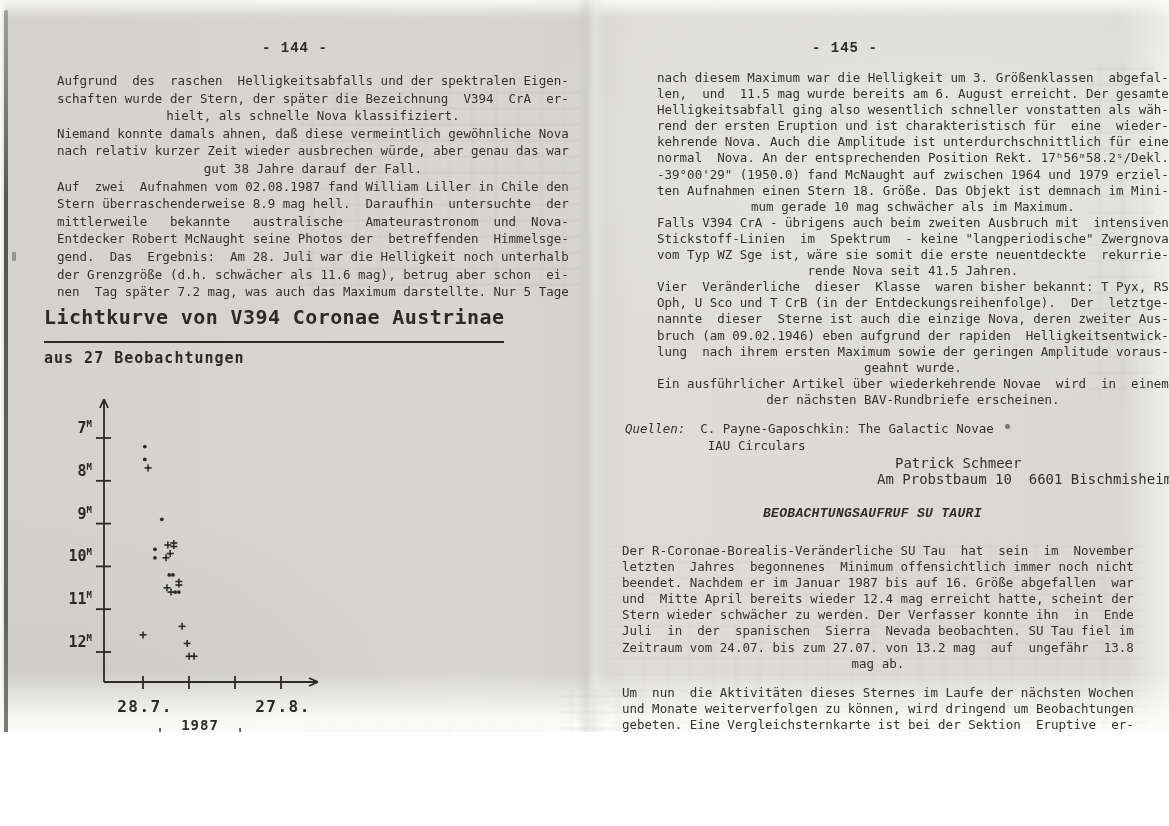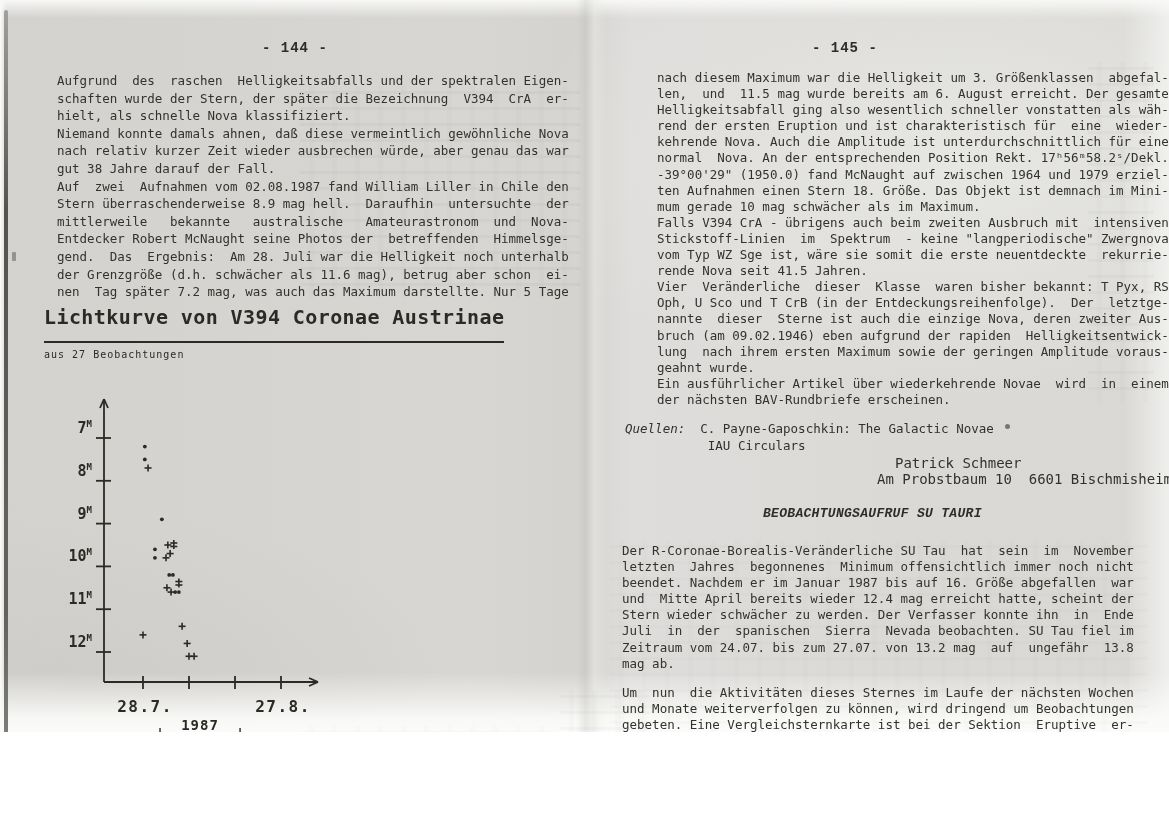--- a/index.html
+++ b/index.html
@@ -32,30 +32,30 @@
   .b4{left:560px;top:690px;width:90px;height:90px;opacity:.4;}
   .b5{left:300px;top:726px;width:250px;height:40px;opacity:.3;}
   .speck{position:absolute;border-radius:50%;background:#56544e;}
   .sp1{left:1005px;top:424px;width:5px;height:5px;opacity:.75;}
   .sp2{left:12px;top:252px;width:4px;height:9px;border-radius:1px;opacity:.5;}
 
   pre{margin:0;white-space:pre;}
   .pgnum{position:absolute;font-size:14px;font-weight:bold;letter-spacing:1px;color:#2e2c27;}
   .pg-l{left:262px;top:40px;}
   .pg-r{left:812px;top:40px;}
-  .body{position:absolute;font-size:12.5px;color:#34322c;}
+  .body{position:absolute;font-size:12.5px;color:#34322c;text-align:center;}
   .lh-l{line-height:17.6px;}
   .lh-r{line-height:16.1px;}
   .body-l{left:57px;top:72px;}
   .body-r{left:622px;top:70px;margin-left:35px;}
   .chart-title{position:absolute;left:44px;top:305px;font-family:"DejaVu Sans Mono",monospace;
     font-size:20px;font-weight:bold;letter-spacing:.4px;color:#2b2a25;
     border-bottom:2.5px solid #2b2a25;padding-bottom:12px;}
   .chart-sub{position:absolute;left:44px;top:349px;font-family:"DejaVu Sans Mono",monospace;
-    font-size:10px;font-weight:normal;letter-spacing:1px;color:#2b2a25;}
+    font-size:15px;font-weight:bold;letter-spacing:1px;color:#2b2a25;}
   .chart-box{position:absolute;left:38px;top:396px;}
   .chart text{font-family:"DejaVu Sans Mono",monospace;font-weight:bold;fill:#2b2a25;}
   .caption{position:absolute;left:57px;top:760px;font-size:12.5px;}
   .quellen{position:absolute;left:625px;top:421px;font-size:12.5px;line-height:16.5px;}
   .it{font-style:italic;}
   .sig{position:absolute;font-size:14px;}
   .s1n{left:895px;top:455px;}
   .s1a{left:877px;top:471px;}
   .sec-title{position:absolute;left:763px;top:506px;font-size:13px;font-weight:bold;
     font-style:italic;letter-spacing:.3px;color:#2f2d28;}

